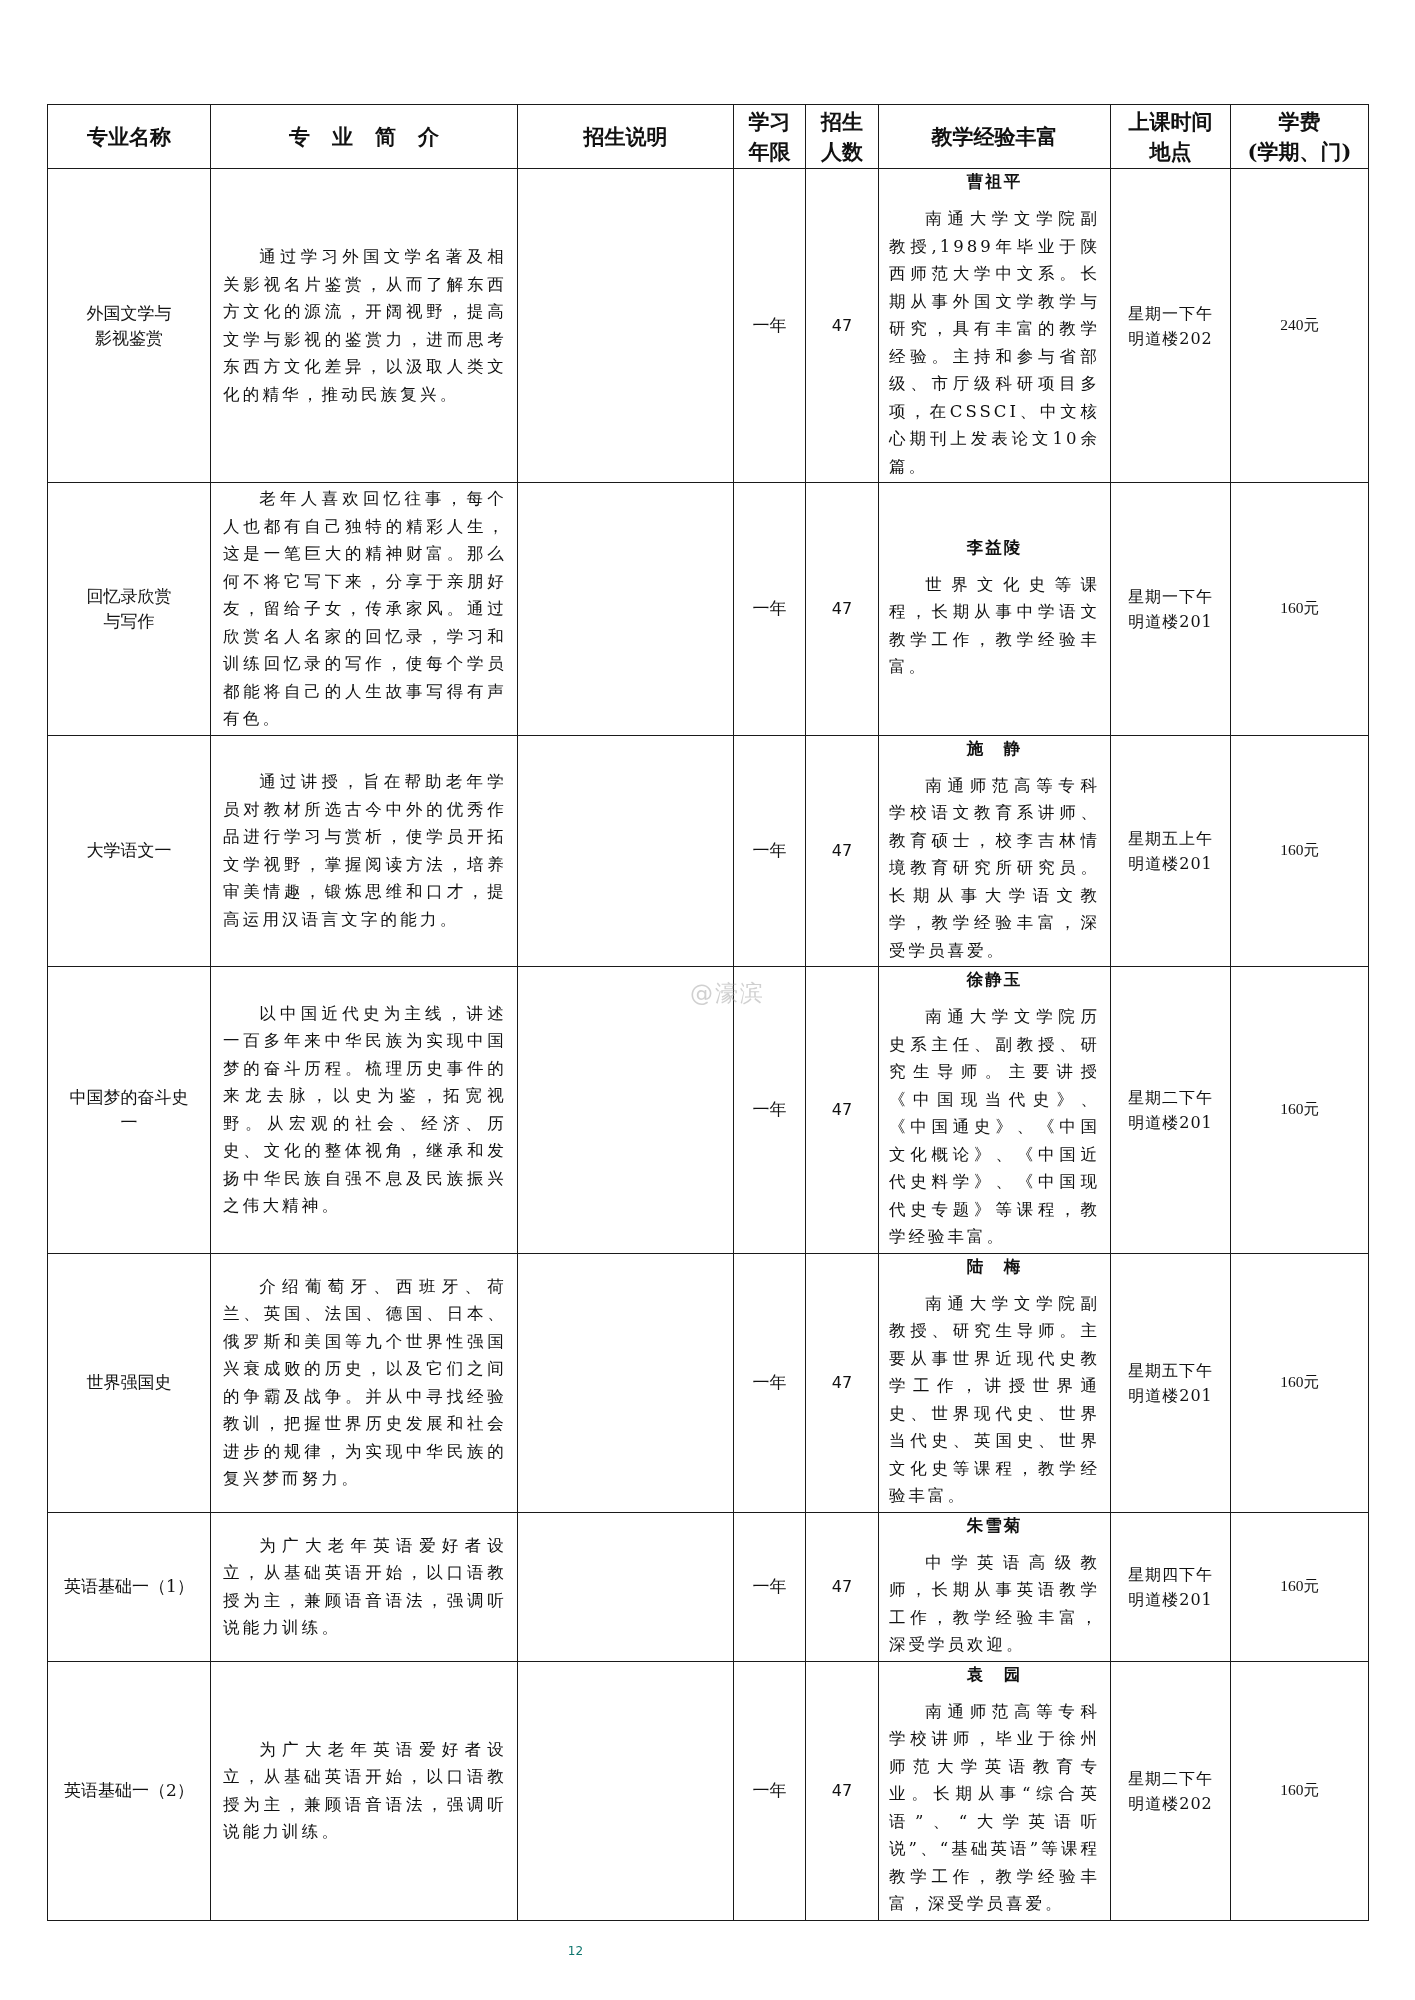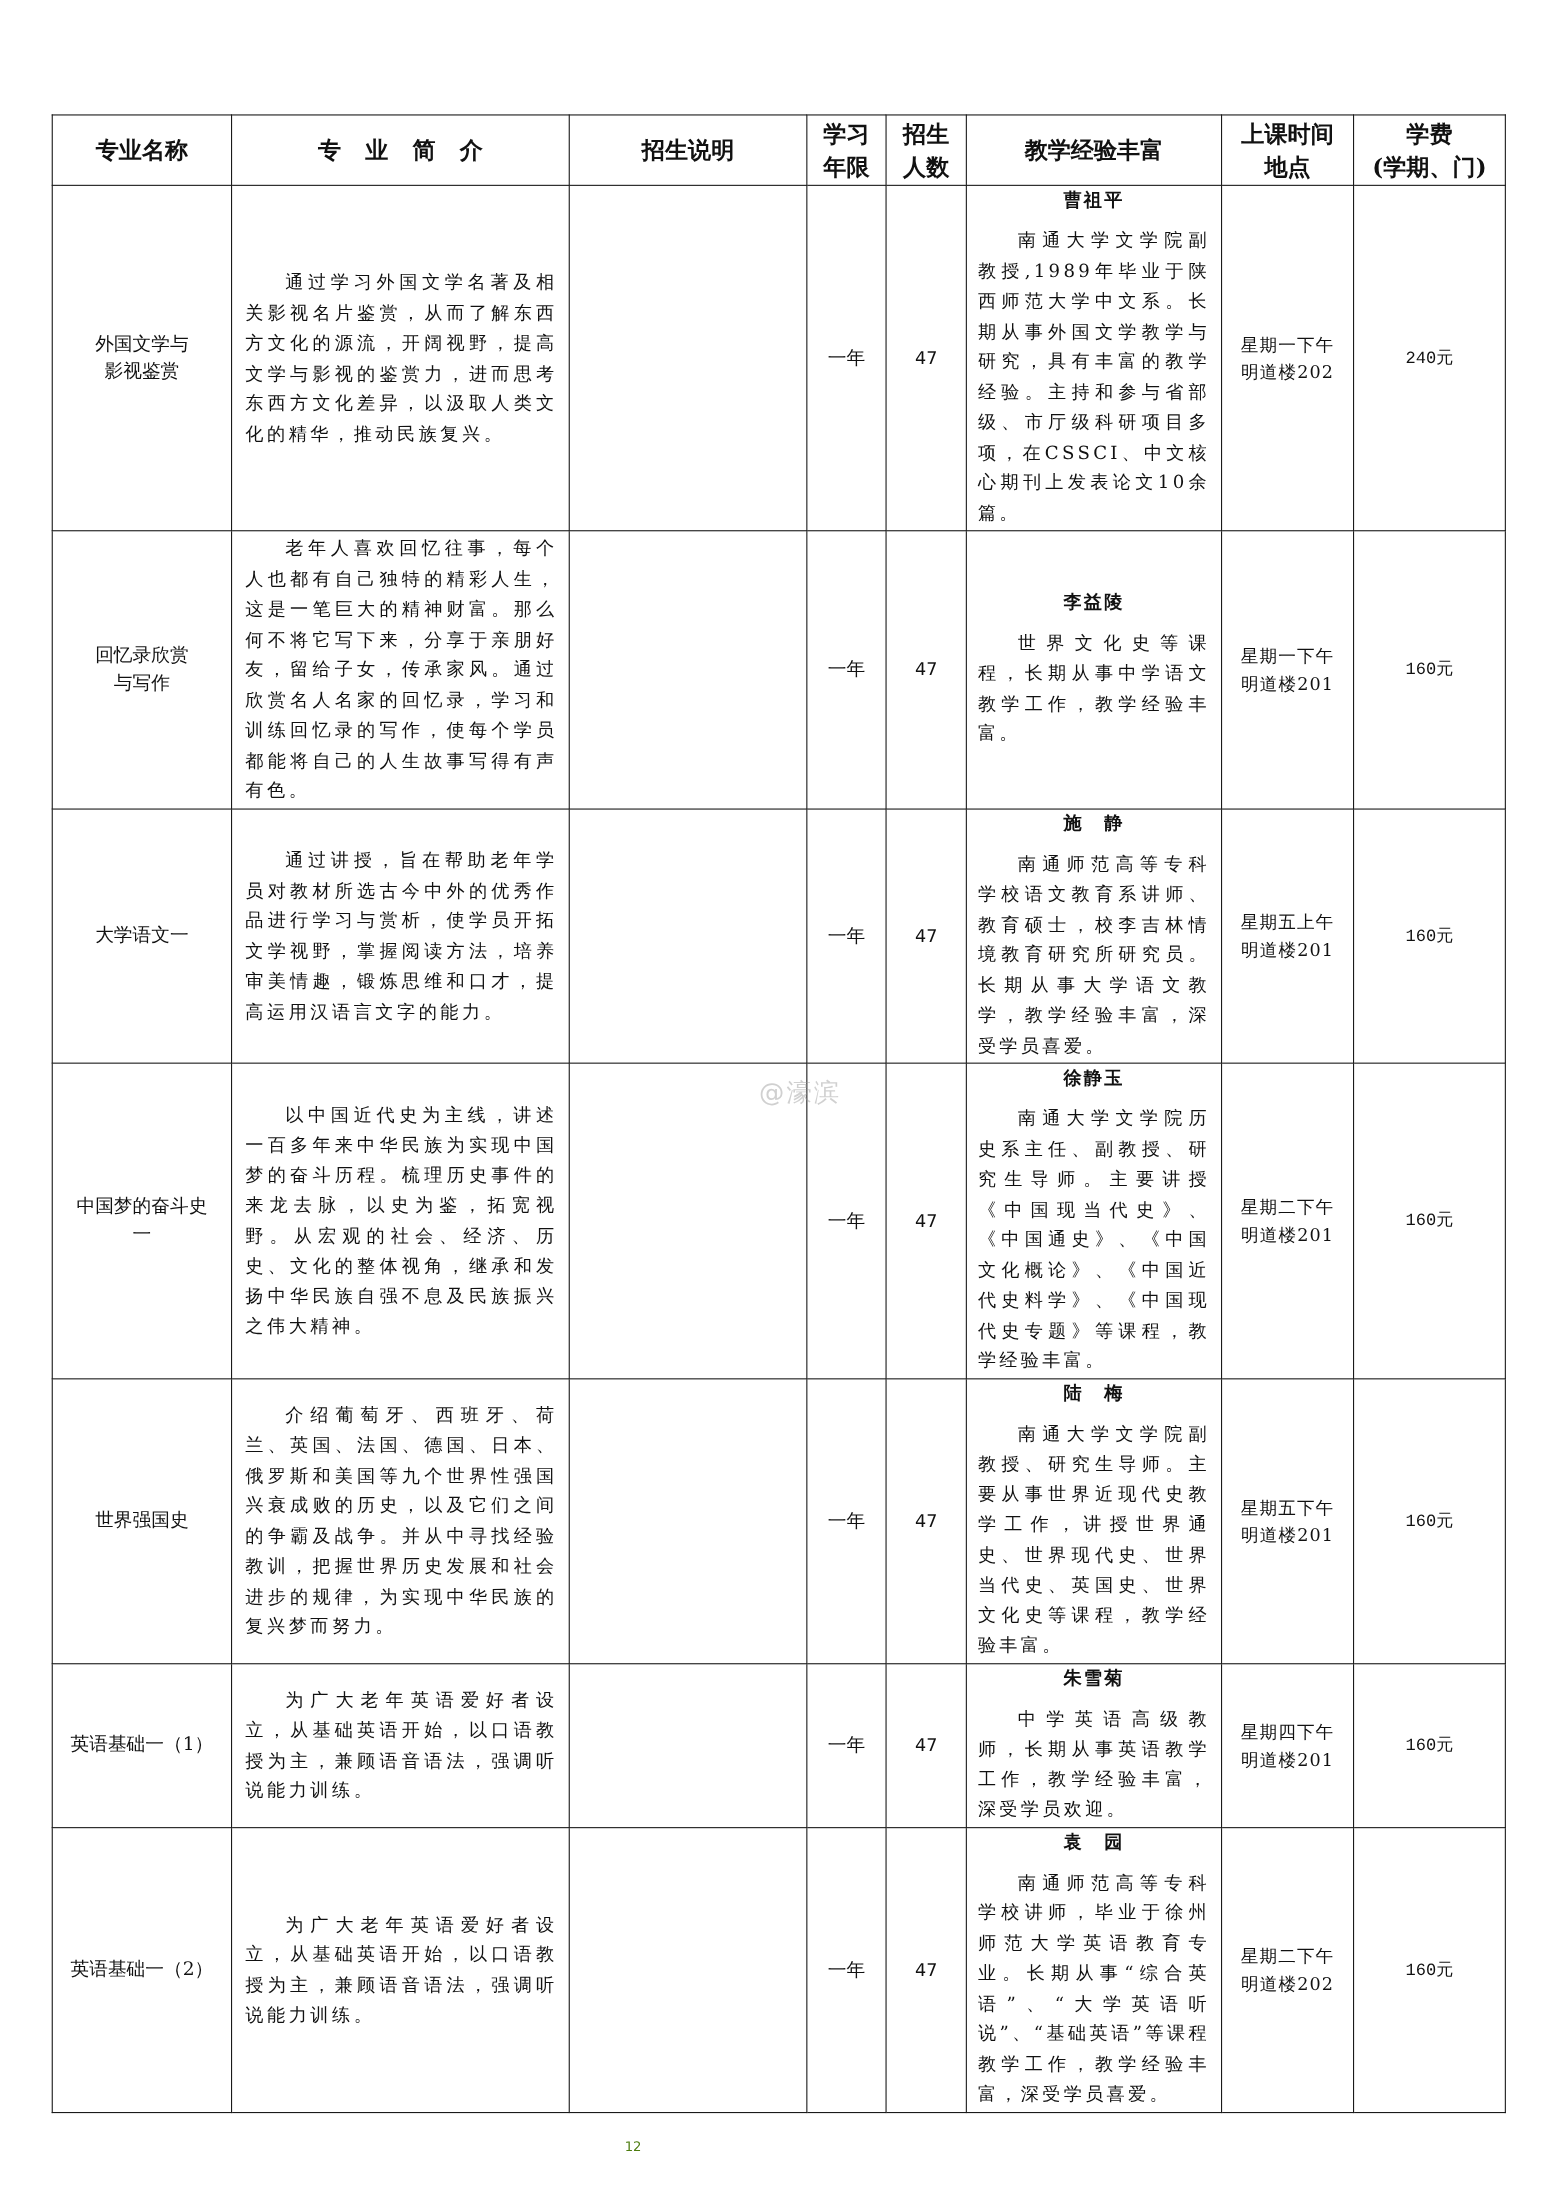--- a/index.html
+++ b/index.html
@@ -27,22 +27,22 @@
   td.name { font-size: 17px; line-height: 25px; padding: 0 8px !important; }
   td.intro { text-align: left; padding: 2px 10px 2px 12px !important; margin-top: 20px; }
   td.intro .p { font-size: 16.5px; line-height: 27.5px; letter-spacing: 3.2px; text-indent: 2.2em; text-align: justify; }
   td.enroll { }
   td.years { font-size: 17px; }
   td.count { font-family: "DejaVu Sans", "Liberation Sans", sans-serif; font-size: 16px; }
   td.teacher { text-align: left; padding: 2px 10px 2px 10px !important; vertical-align: top; }
   td.teacher .tname { font-weight: bold; font-size: 16.5px; line-height: 22px; letter-spacing: 2px; }
   td.teacher .tbio { font-size: 16.5px; line-height: 27.5px; letter-spacing: 3px; text-indent: 2.2em; text-align: justify; margin-top: 12px; }
   td.time { font-size: 16px; line-height: 25px; letter-spacing: 1px; }
-  td.fee { font-family: Liberation Mono, monospace; font-size: 15.5px; }
-  .page-number { position: absolute; left: 0; width: 1151px; top: 1944px; text-align: center; font-family: "DejaVu Sans", "Liberation Sans", sans-serif; font-size: 12px; color: #4d7c0f; }
+  td.fee { font-family: Liberation Serif, serif; font-size: 15.5px; }
+  .page-number { position: absolute; left: 0; width: 1151px; top: 1944px; text-align: center; font-family: "DejaVu Sans", "Liberation Sans", sans-serif; font-size: 12px; color: #0f766e; }
   .watermark { position: absolute; left: 690px; top: 978px; font-family: "DejaVu Sans", "Liberation Sans", sans-serif; font-size: 23px; color: rgba(150,150,150,0.45); letter-spacing: 2px; pointer-events: none; }
 </style>
 </head>
 <body>
 
 <div class="page">
 
   <table class="course-table">
     <colgroup>
       <col style="width:163px">

